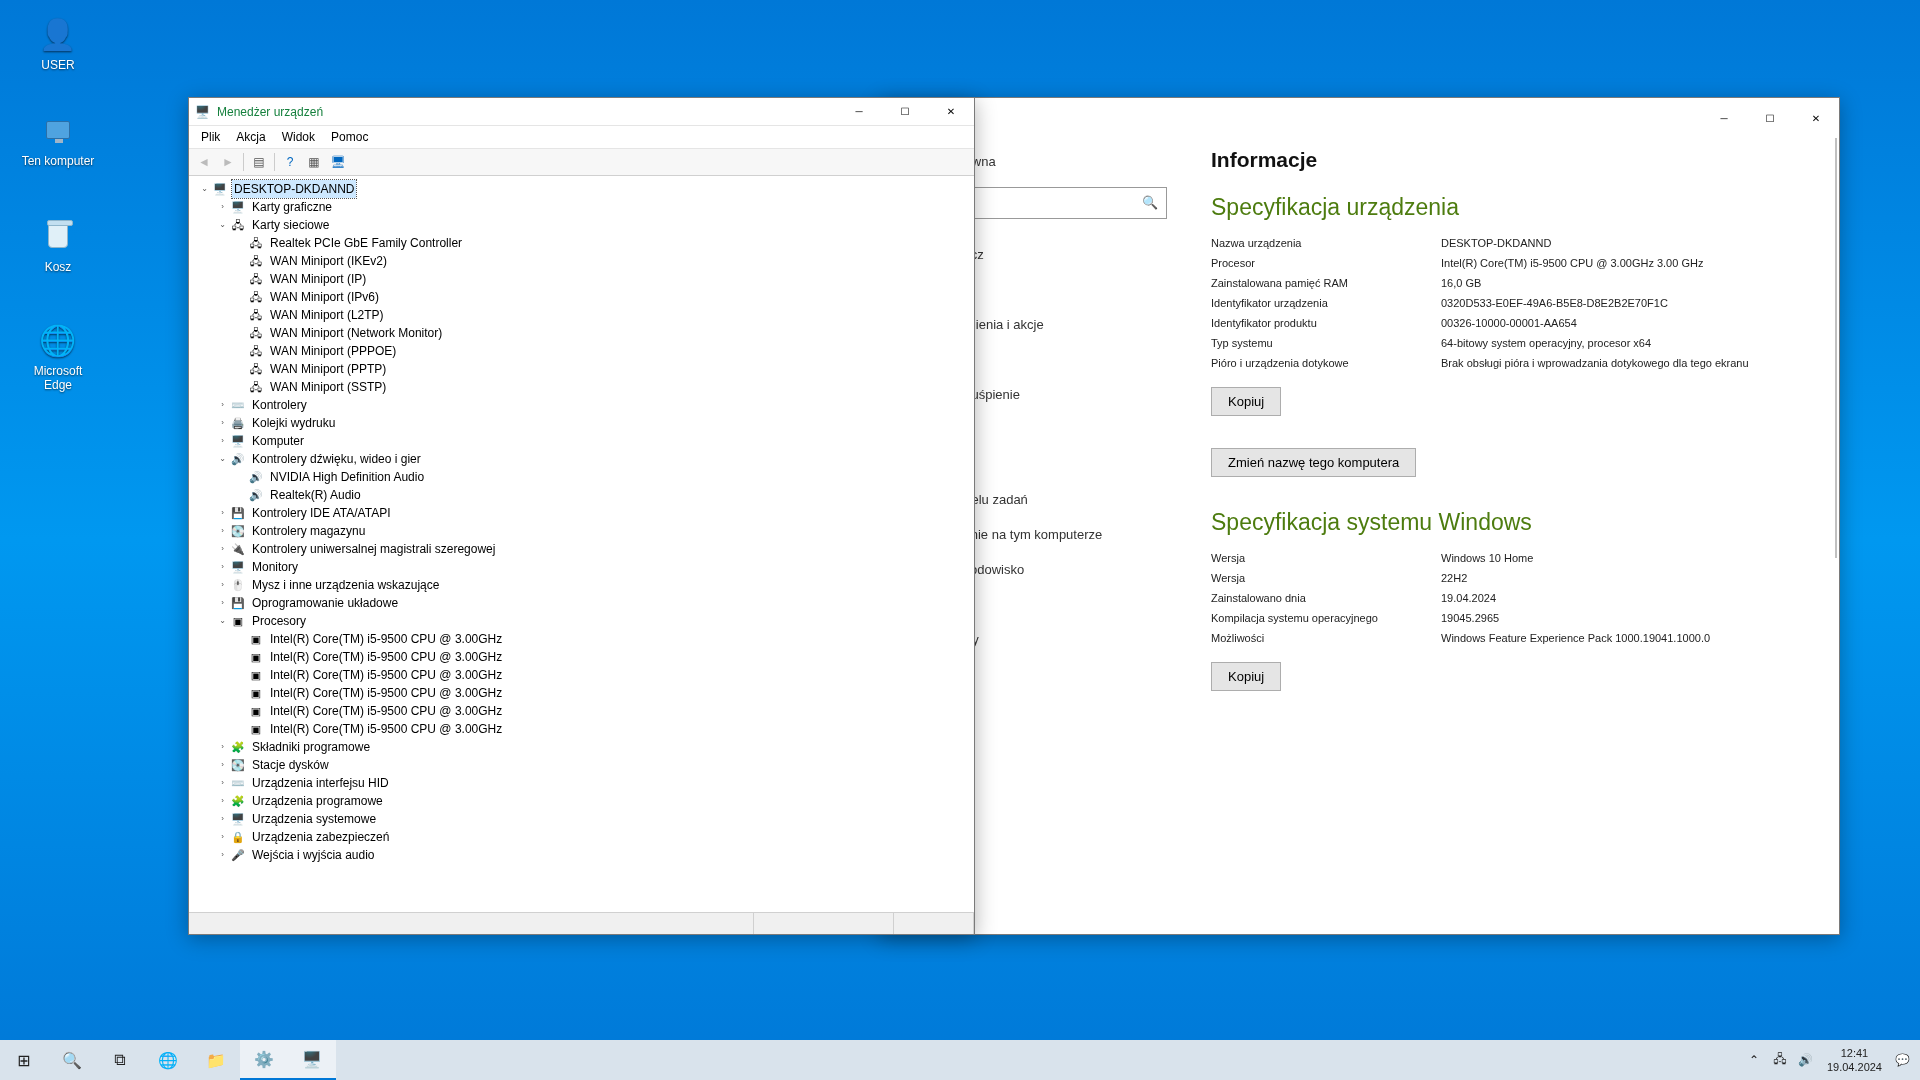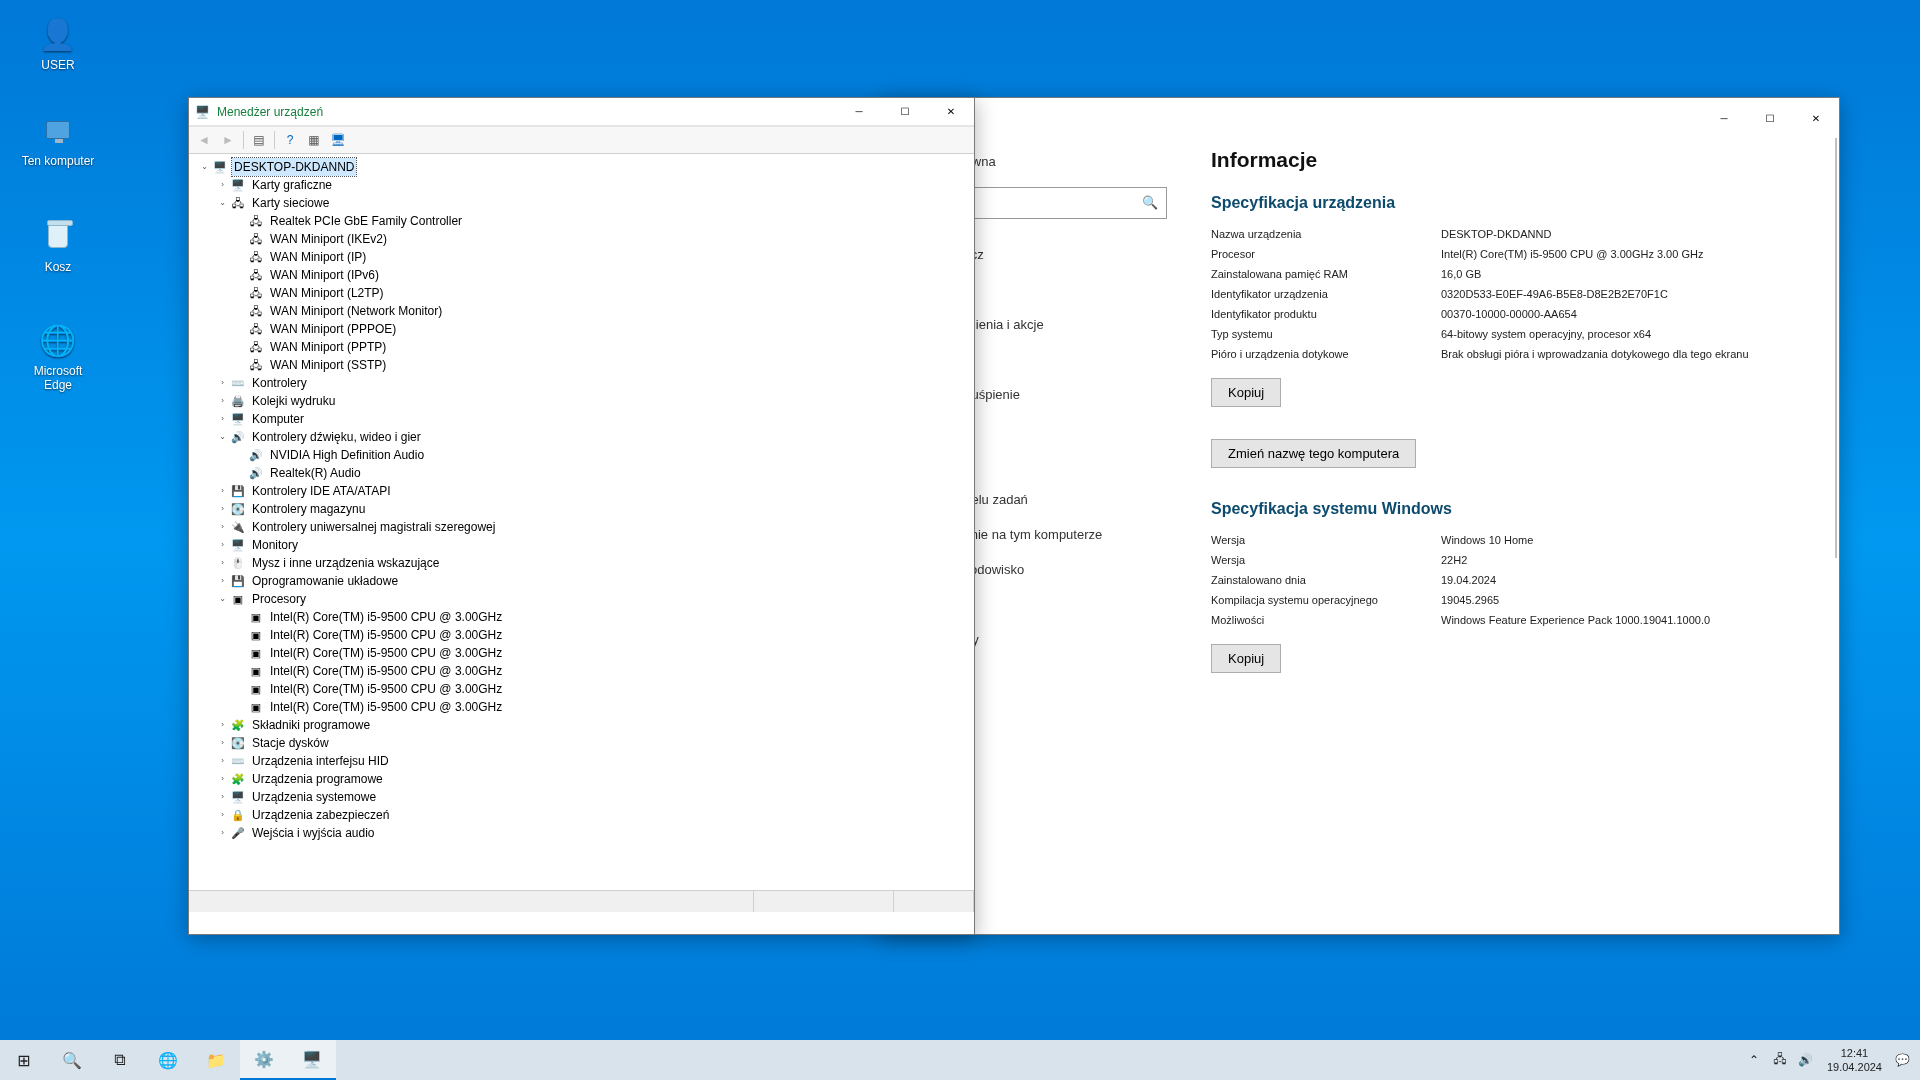--- a/index.html
+++ b/index.html
@@ -38,21 +38,21 @@
   #settings .body { display: flex; height: calc(100% - 40px); }
   .sside { width: 300px; border-right: none; padding: 8px 14px 0 14px; }
   .shome { font-size: 13px; color: #333; padding: 8px 4px; cursor:pointer; }
   .searchbox { margin: 10px 0 18px 0; position: relative; }
   .searchbox input { width: 100%; height: 32px; border: 1px solid #999; padding: 0 32px 0 10px; font-size: 13px; background:#fff; }
   .searchbox .sicon { position:absolute; right:8px; top:8px; color:#777; font-size:13px; }
   .sitem { display:flex; align-items:center; padding: 10px 6px; font-size: 13px; color:#333; cursor:pointer; gap:14px; }
   .sitem .si { width:16px; text-align:center; color:#444; }
   .smain { flex:1; padding: 10px 30px 20px 30px; overflow:auto; position:relative; }
   .smain h1 { font-size: 21px; font-weight: 600; margin-bottom: 22px; color:#111; }
-  .smain h2 { font-size: 16px; font-weight: 700; margin: 10px 0 16px 0; color:#0c4a6e; }
+  .smain h2 { font-size: 23px; font-weight: 400; margin: 10px 0 16px 0; color:#4d7c0f; }
   .kv { display:flex; margin-bottom: 8px; font-size: 11px; }
   .kv .k { width: 230px; color:#222; }
   .kv .v { flex:1; color:#222; }
   .btn { display:inline-block; background:#e5e5e5; border:1px solid #adadad; padding: 6px 16px; font-size:13px; margin: 10px 0 22px 0; cursor:pointer; }
   .link { color:#0067c0; font-size:13px; cursor:pointer; }
   .scrollind { position:absolute; right:2px; top:0; width:2px; height:420px; background:#c0c0c0; }
   
   .taskbar { position: absolute; bottom: 0; left: 0; width: 100%; height: 40px; background: #d9e3ec; display:flex; align-items:center; }
   .taskbar .titem { width: 48px; height: 40px; display:flex; align-items:center; justify-content:center; font-size:16px; color:#222; cursor:pointer; }
   .taskbar .titem.active { background: rgba(255,255,255,0.5); border-bottom: 2px solid #0078d7; }
@@ -182,21 +182,21 @@
           <div class="kv">
             <div class="k">Zainstalowana pamięć RAM</div>
             <div class="v">16,0 GB</div>
           </div>
           <div class="kv">
             <div class="k">Identyfikator urządzenia</div>
             <div class="v">0320D533-E0EF-49A6-B5E8-D8E2B2E70F1C</div>
           </div>
           <div class="kv">
             <div class="k">Identyfikator produktu</div>
-            <div class="v">00370-10000-00000-AA654</div>
+            <div class="v">00326-10000-00001-AA654</div>
           </div>
           <div class="kv">
             <div class="k">Typ systemu</div>
             <div class="v">64-bitowy system operacyjny, procesor x64</div>
           </div>
           <div class="kv">
             <div class="k">Pióro i urządzenia dotykowe</div>
             <div class="v">Brak obsługi pióra i wprowadzania dotykowego dla tego ekranu</div>
           </div>
         </div>
@@ -233,20 +233,26 @@
 <div id="devmgr" class="window">
   <div class="titlebar">
     <span class="ticon">🖥️</span>
     <span class="ttxt">Menedżer urządzeń</span>
     <div class="wctrl">
       <div class="wbtn">─</div>
       <div class="wbtn">☐</div>
       <div class="wbtn close">✕</div>
     </div>
   </div>
+  <div class="menubar" id="devmgr-menu">
+      <span>Plik</span>
+      <span>Akcja</span>
+      <span>Widok</span>
+      <span>Pomoc</span>
+    </div>
   <div class="toolbar">
     <div class="tbtn disabled">◄</div>
     <div class="tbtn disabled">►</div>
     <div class="tsep"></div>
     <div class="tbtn">▤</div>
     <div class="tsep"></div>
     <div class="tbtn" style="color:#0067c0;">?</div>
     <div class="tbtn">▦</div>
     <div class="tbtn" style="color:#0067c0;">🖥</div>
   </div>

